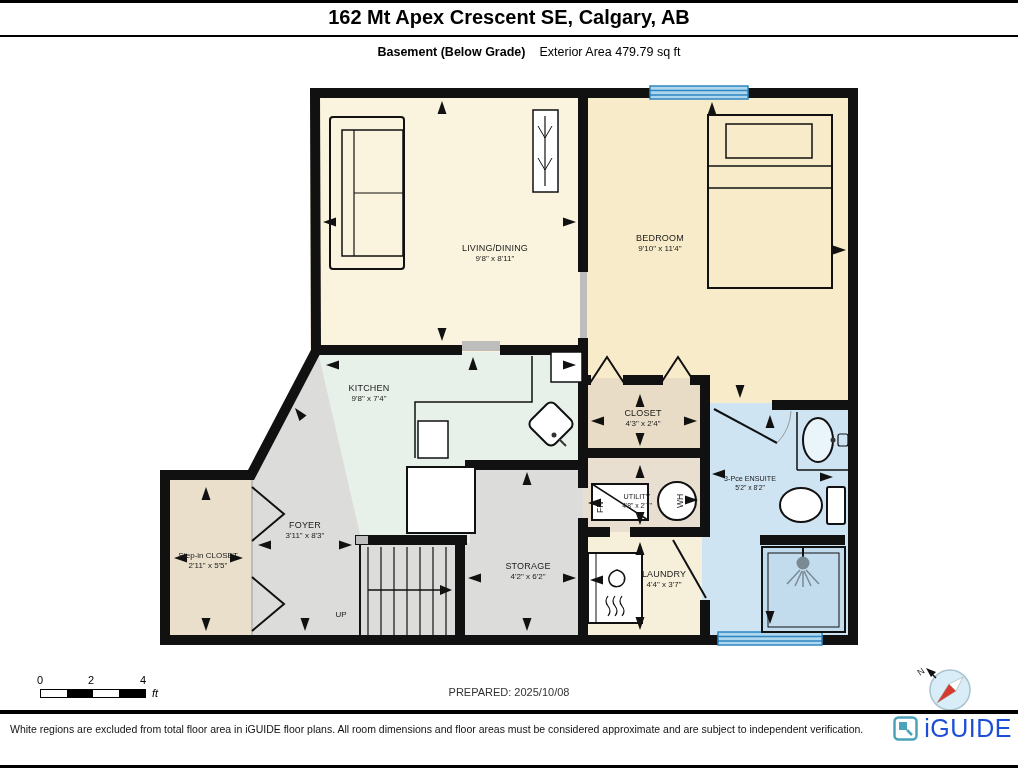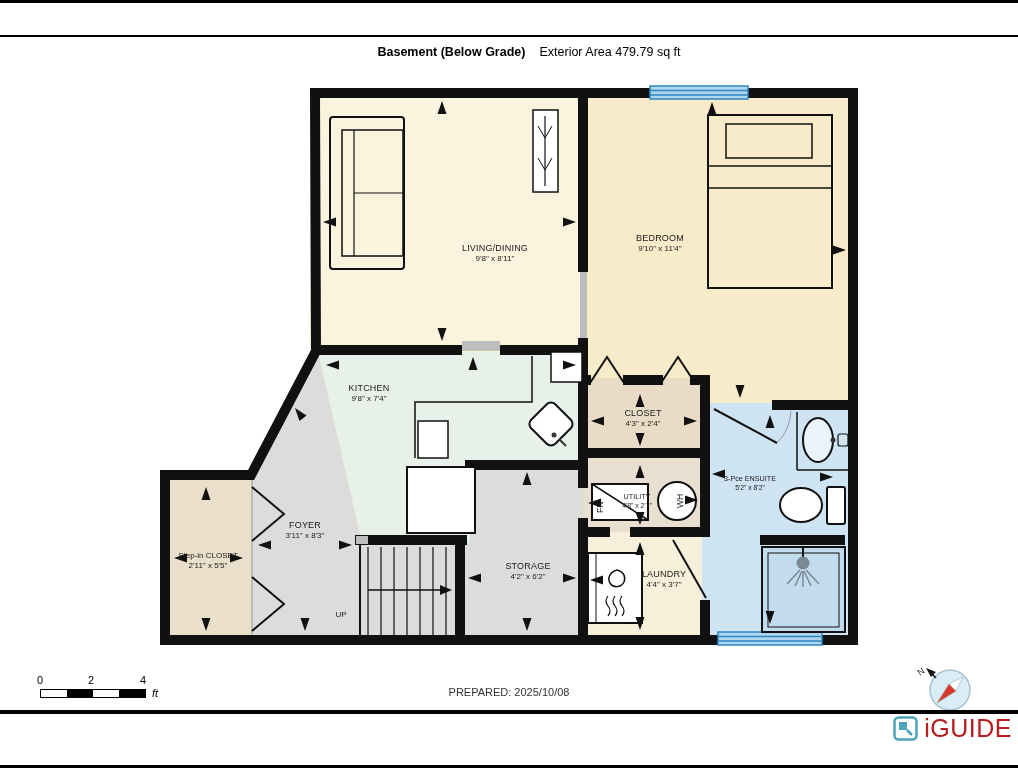--- a/index.html
+++ b/index.html
@@ -26,30 +26,31 @@
   .dim-sm { font-size:6.8px; }
   .scalebar { position:absolute; left:38px; top:674px; width:140px; height:30px; font-size:11px; color:#000; }
   .scalebar .tick { position:absolute; top:0; }
   .sb-bar { position:absolute; top:15px; left:2px; width:104px; height:7px; border:1px solid #000; display:flex; }
   .sb-bar div { width:26px; height:7px; }
   .sb-w { background:#fff; } .sb-b { background:#000; }
   .sb-ft { position:absolute; left:114px; top:13px;font-style:italic; }
   .prepared { position:absolute; top:686px; left:0; width:1018px; text-align:center; font-size:11px; color:#333; }
   .footrule { position:absolute; top:710px; left:0; width:1018px; height:4px; background:#000; }
   .disclaimer { position:absolute; top:723px; left:10px; width:860px; font-size:10.5px; color:#111; }
-  .logo { position:absolute; top:714px; right:6px; display:flex; align-items:center; gap:5px; color:#b91c1c;text-align:center; }
+  .logo { position:absolute; top:714px; right:6px; display:flex; align-items:center; gap:5px; color:#1d4ed8;text-align:center; }
   .logo .brand { font-size:25px; letter-spacing:.5px; }
 </style>
 </head>
 <body>
 
 <div class="page">
 
   <div class="hborder" style="top:0;height:3px;"></div>
 
+  <div class="title">162 Mt Apex Crescent SE, Calgary, AB</div>
   <div class="title-rule"></div>
   <div class="subtitle">
     <span class="floor">Basement (Below Grade)</span><span>Exterior Area 479.79 sq ft</span>
   </div>
 
   <svg class="plan" width="1018" height="768" viewBox="0 0 1018 768">
 
     <g>
       <path d="M315,93 L853,93 L853,640 L165,640 L165,475 L251,475 L316,351 Z" fill="#DCDCDA"></path>
       <rect x="310" y="88" width="273" height="267" fill="#FAF3DD"></rect>
@@ -285,20 +286,21 @@
         <div class="sb-w"></div>
         <div class="sb-b"></div>
     </div>
     <span class="sb-ft">ft</span>
   </div>
 
   <div class="prepared">PREPARED: 2025/10/08</div>
 
   <div class="footrule"></div>
 
+  <div class="disclaimer">White regions are excluded from total floor area in iGUIDE floor plans. All room dimensions and floor areas must be considered approximate and are subject to independent verification.</div>
 
   <div class="logo">
     <svg width="27" height="27" viewBox="0 0 27 27">
       <rect x="2.5" y="2.5" width="22" height="22" rx="4" fill="none" stroke="#4BA3BA" stroke-width="2.5"></rect>
       <rect x="7" y="7" width="8" height="8" fill="#4BA3BA"></rect>
       <line x1="15" y1="15" x2="20" y2="20" stroke="#4BA3BA" stroke-width="2.5"></line>
     </svg>
     <span class="brand">iGUIDE</span>
   </div>
 

